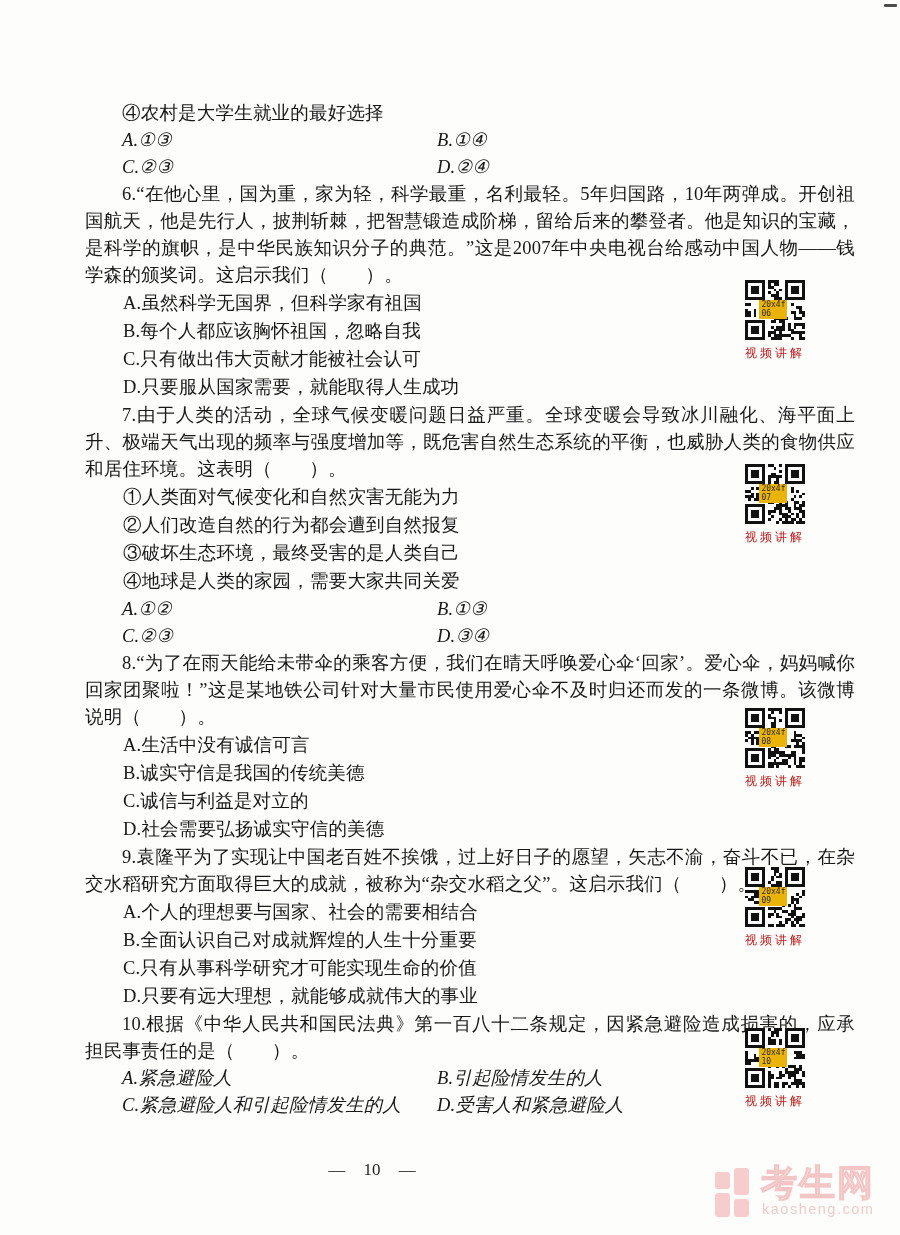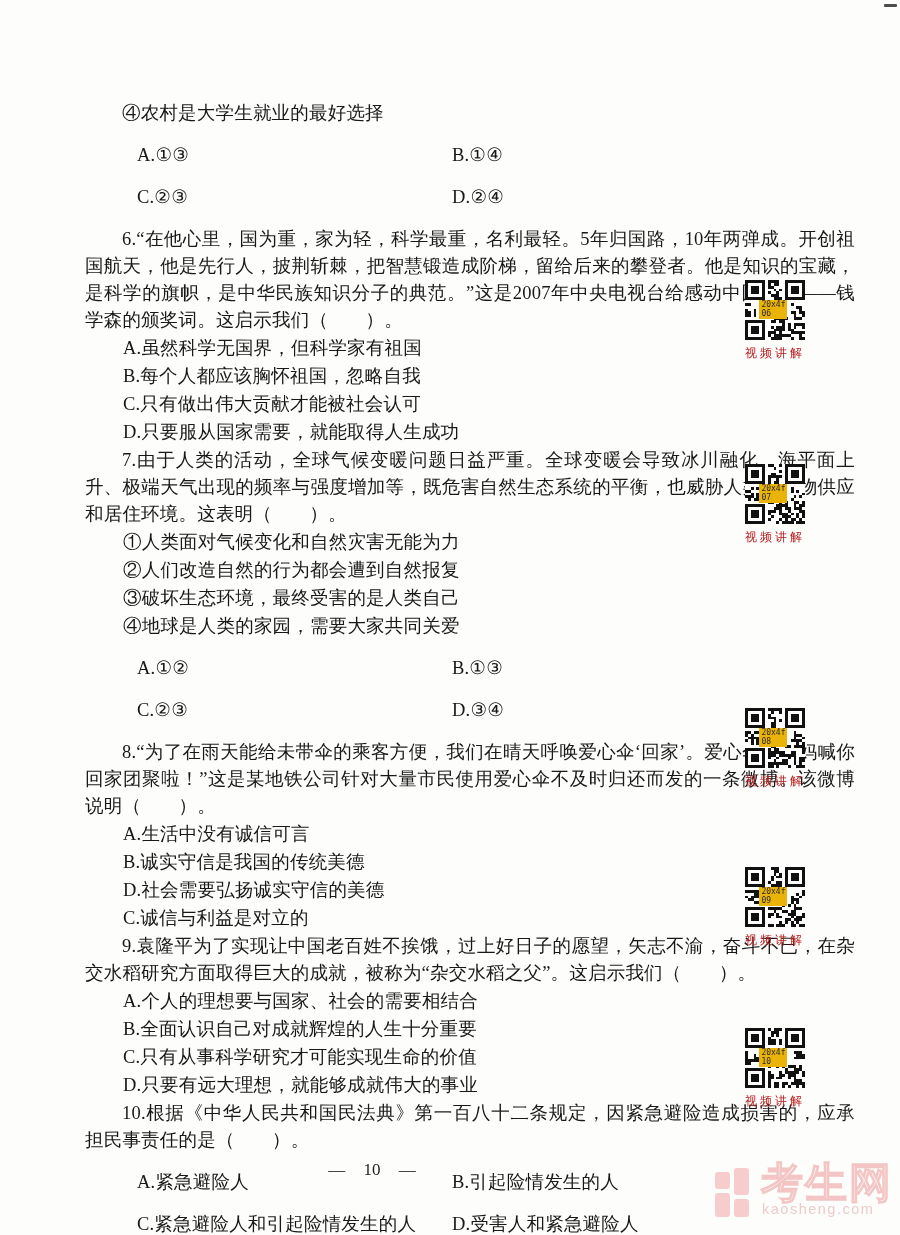--- a/index.html
+++ b/index.html
@@ -16,21 +16,21 @@
     font-size:18.5px;line-height:27px;
     letter-spacing:0.2px;
   }
   .stem{
     text-indent:37px;
     text-align:justify;
     margin:0;
   }
   .line-indent{padding-left:37px;margin:0;}
   .opt-list p{padding-left:37px;margin:1px;}
-  .opt-2col{position:relative;padding-left:37px;margin:15px;}
+  .opt-2col{position:relative;padding-left:37px;margin:0;font-style:italic;}
   .opt-2col .opt-right{position:absolute;left:352px;top:0;}
   
   .qr-wrap{position:absolute;width:70px;text-align:center;}
   .qr-wrap .qr-code{position:relative;width:60px;height:60px;margin:0 auto;background:#fff;}
   .qr-wrap .qr-code svg{display:block;}
   .qr-label{
     position:absolute;left:24%;top:34%;
     background:#eab308;
     font-family:"DejaVu Sans Mono",monospace;
     font-size:8px;line-height:8.5px;
@@ -65,21 +65,21 @@
   }
   .wm-icon{position:absolute;left:0;top:2px;width:38px;height:50px;}
   .wm-icon div{position:absolute;background:#f7caca;border-radius:3px;}
   .wm-b1{left:0;top:4px;width:15px;height:17px;}
   .wm-b2{left:0;top:25px;width:15px;height:24px;}
   .wm-b3{left:19px;top:0;width:15px;height:27px;}
   .wm-b4{left:19px;top:31px;width:15px;height:18px;}
   .wm-brand{
     position:absolute;left:46px;top:0;
     font-family:"Liberation Sans","DejaVu Sans",sans-serif;
-    font-size:42px;font-weight:bold;line-height:33px;
+    font-size:36px;font-weight:bold;line-height:33px;
     color:transparent;-webkit-text-stroke:1.2px #f3c3c3;
     letter-spacing:2px;white-space:nowrap;
   }
   .wm-domain{
     position:absolute;left:47px;top:35px;
     font-family:"Liberation Sans","DejaVu Sans",sans-serif;
     font-size:14.5px;letter-spacing:1.5px;
     color:#ecc9c9;white-space:nowrap;
   }
 </style>
@@ -121,22 +121,22 @@
   </p>
   <p class="opt-2col">
     <span>C.②③</span>
     <span class="opt-right">D.③④</span>
   </p>
 
   <p class="stem">8.“为了在雨天能给未带伞的乘客方便，我们在晴天呼唤爱心伞‘回家’。爱心伞，妈妈喊你回家团聚啦！”这是某地铁公司针对大量市民使用爱心伞不及时归还而发的一条微博。该微博说明（　　）。</p>
   <div class="opt-list">
     <p>A.生活中没有诚信可言</p>
     <p>B.诚实守信是我国的传统美德</p>
+    <p>C.诚信与利益是对立的</p>
     <p>D.社会需要弘扬诚实守信的美德</p>
-    <p>C.诚信与利益是对立的</p>
   </div>
 
   <p class="stem">9.袁隆平为了实现让中国老百姓不挨饿，过上好日子的愿望，矢志不渝，奋斗不已，在杂交水稻研究方面取得巨大的成就，被称为“杂交水稻之父”。这启示我们（　　）。</p>
   <div class="opt-list">
     <p>A.个人的理想要与国家、社会的需要相结合</p>
     <p>B.全面认识自己对成就辉煌的人生十分重要</p>
     <p>C.只有从事科学研究才可能实现生命的价值</p>
     <p>D.只要有远大理想，就能够成就伟大的事业</p>
   </div>
 

